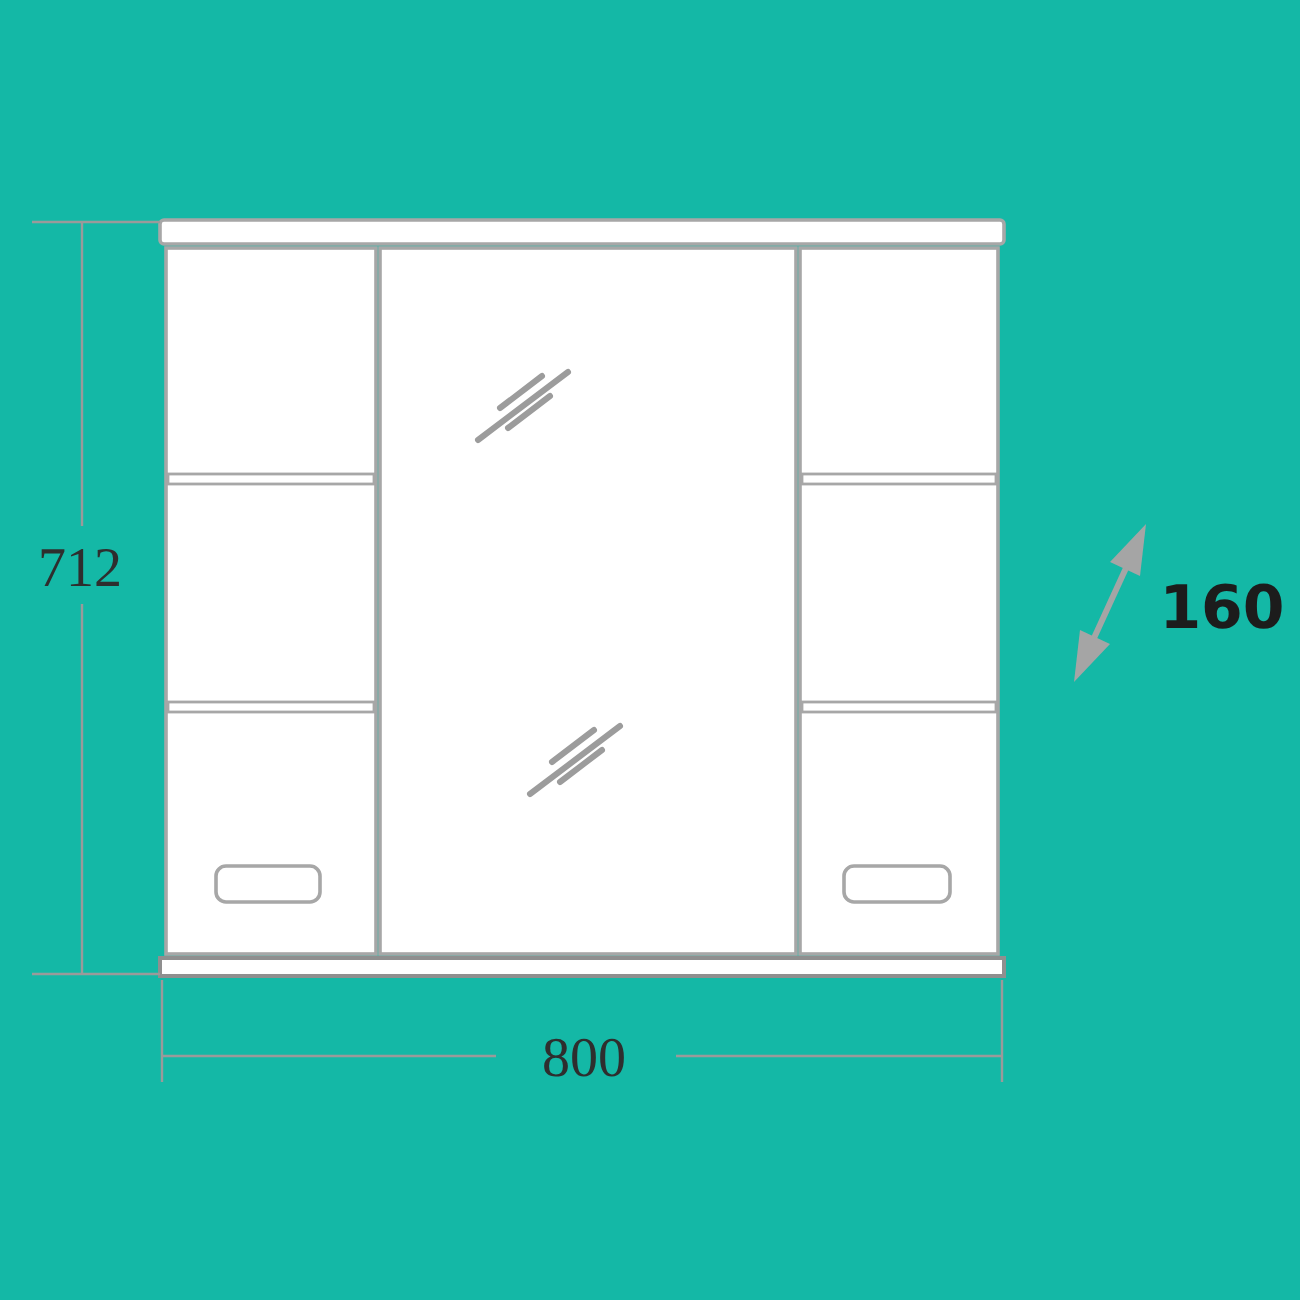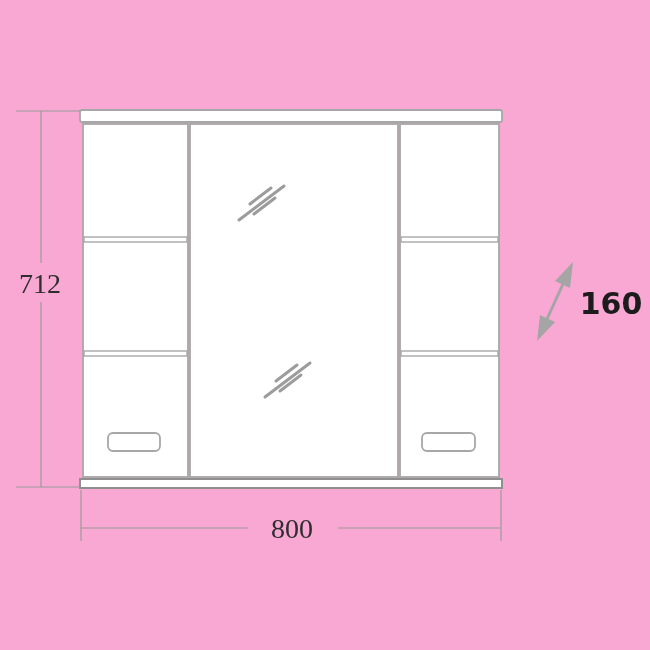--- a/index.html
+++ b/index.html
@@ -7,21 +7,21 @@
     padding: 0;
     background: #ffffff;
     width: 650px;
     height: 650px;
     font-family: "Liberation Sans", sans-serif;
   }
   .stage {
     position: relative;
     width: 650px;
     height: 650px;
-    background: #f9a8d4;
+    background: #14b8a6;
     overflow: hidden;
   }
   svg { display: block; }
   .dim-text {
     font-family: "Liberation Serif", "DejaVu Serif", serif;
     font-size: 28px;
   }
   .depth-text {
     font-family: "DejaVu Sans", "Liberation Sans", sans-serif;
     font-size: 30px;

